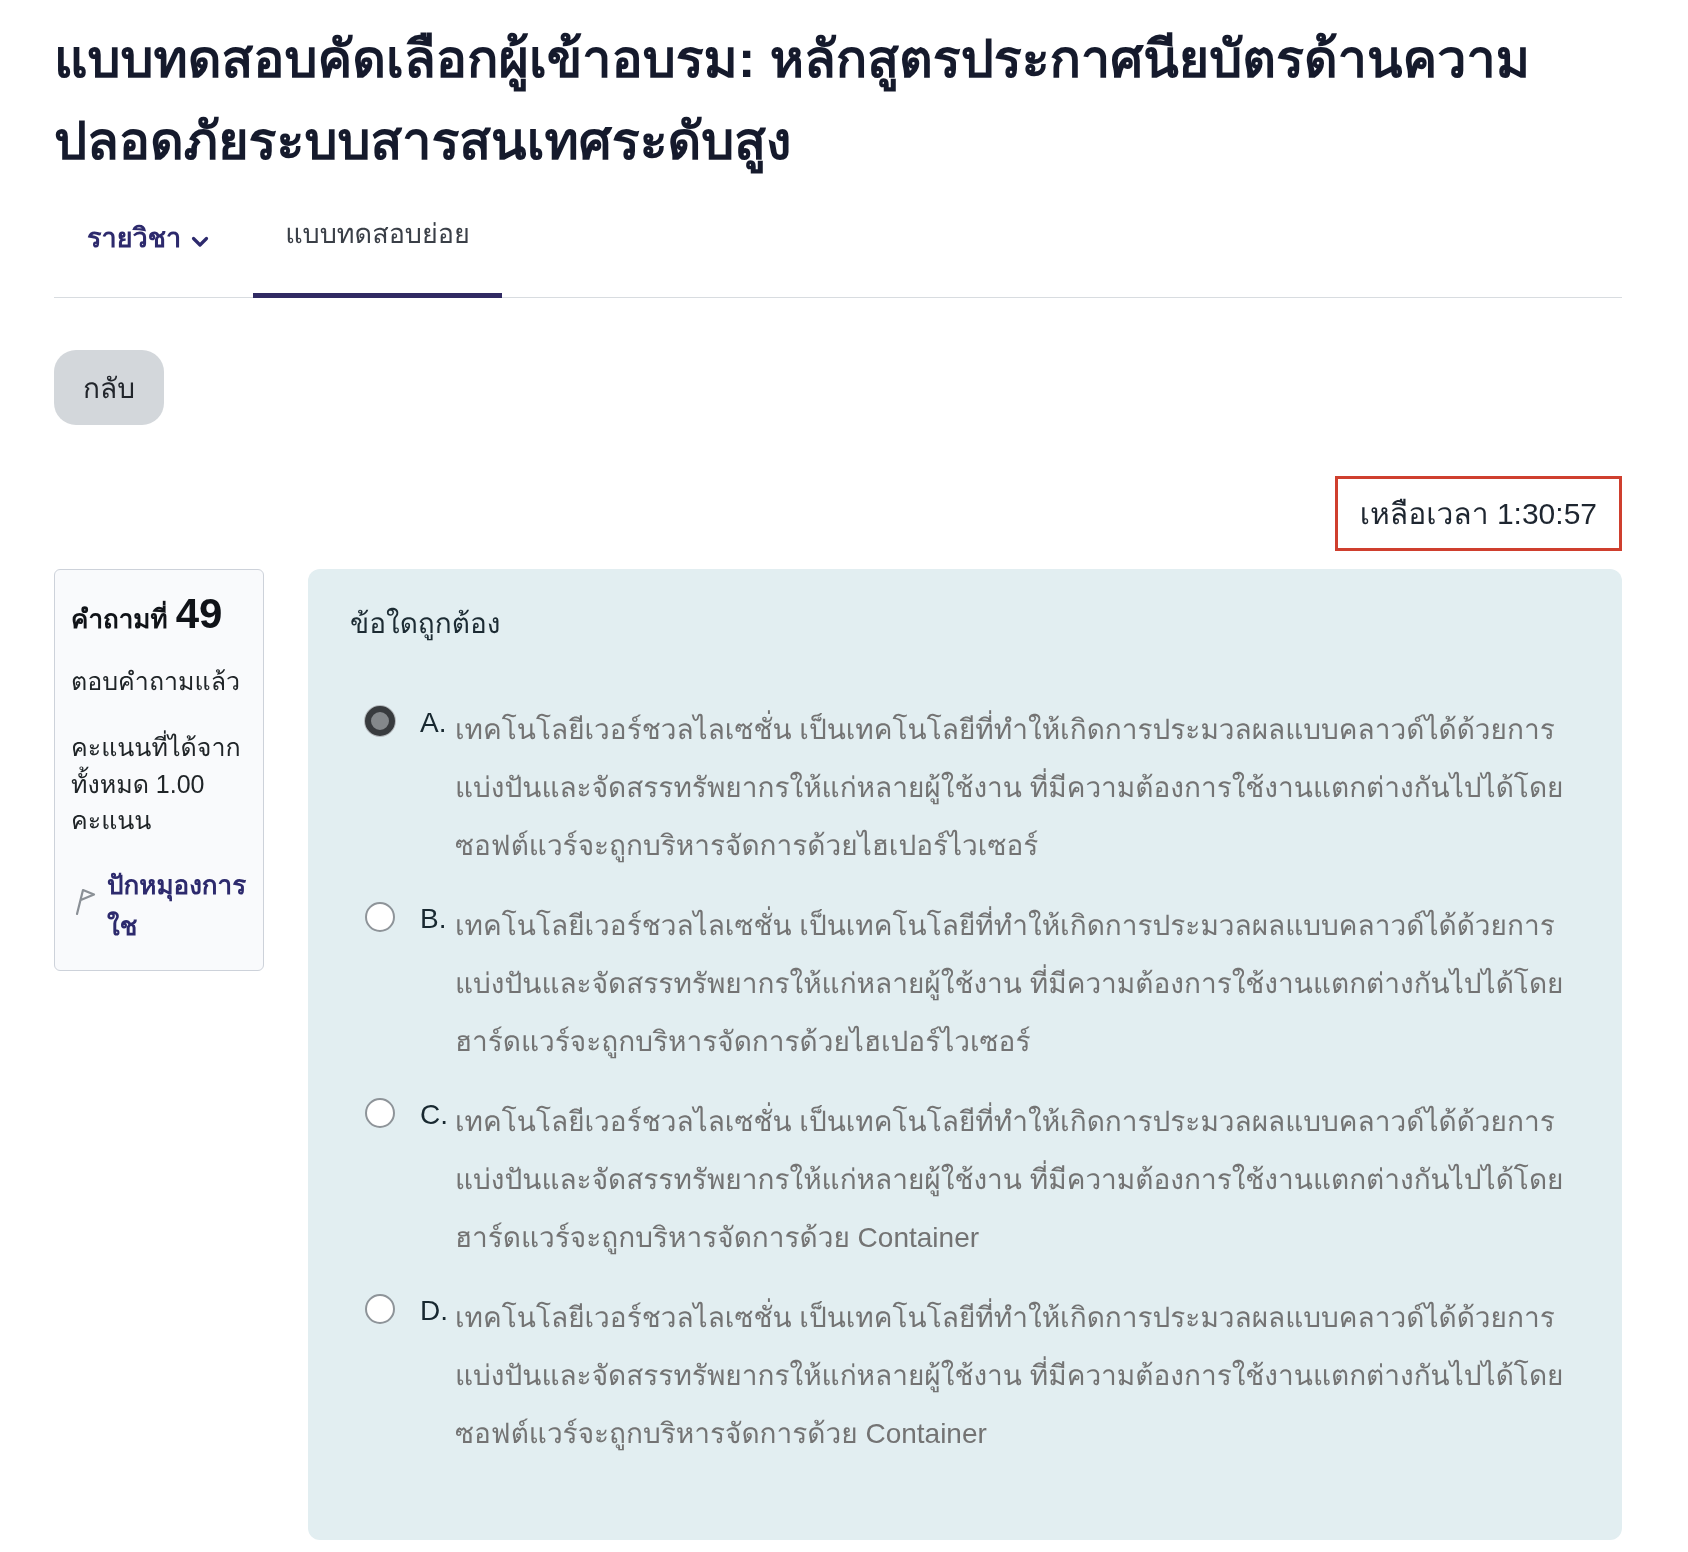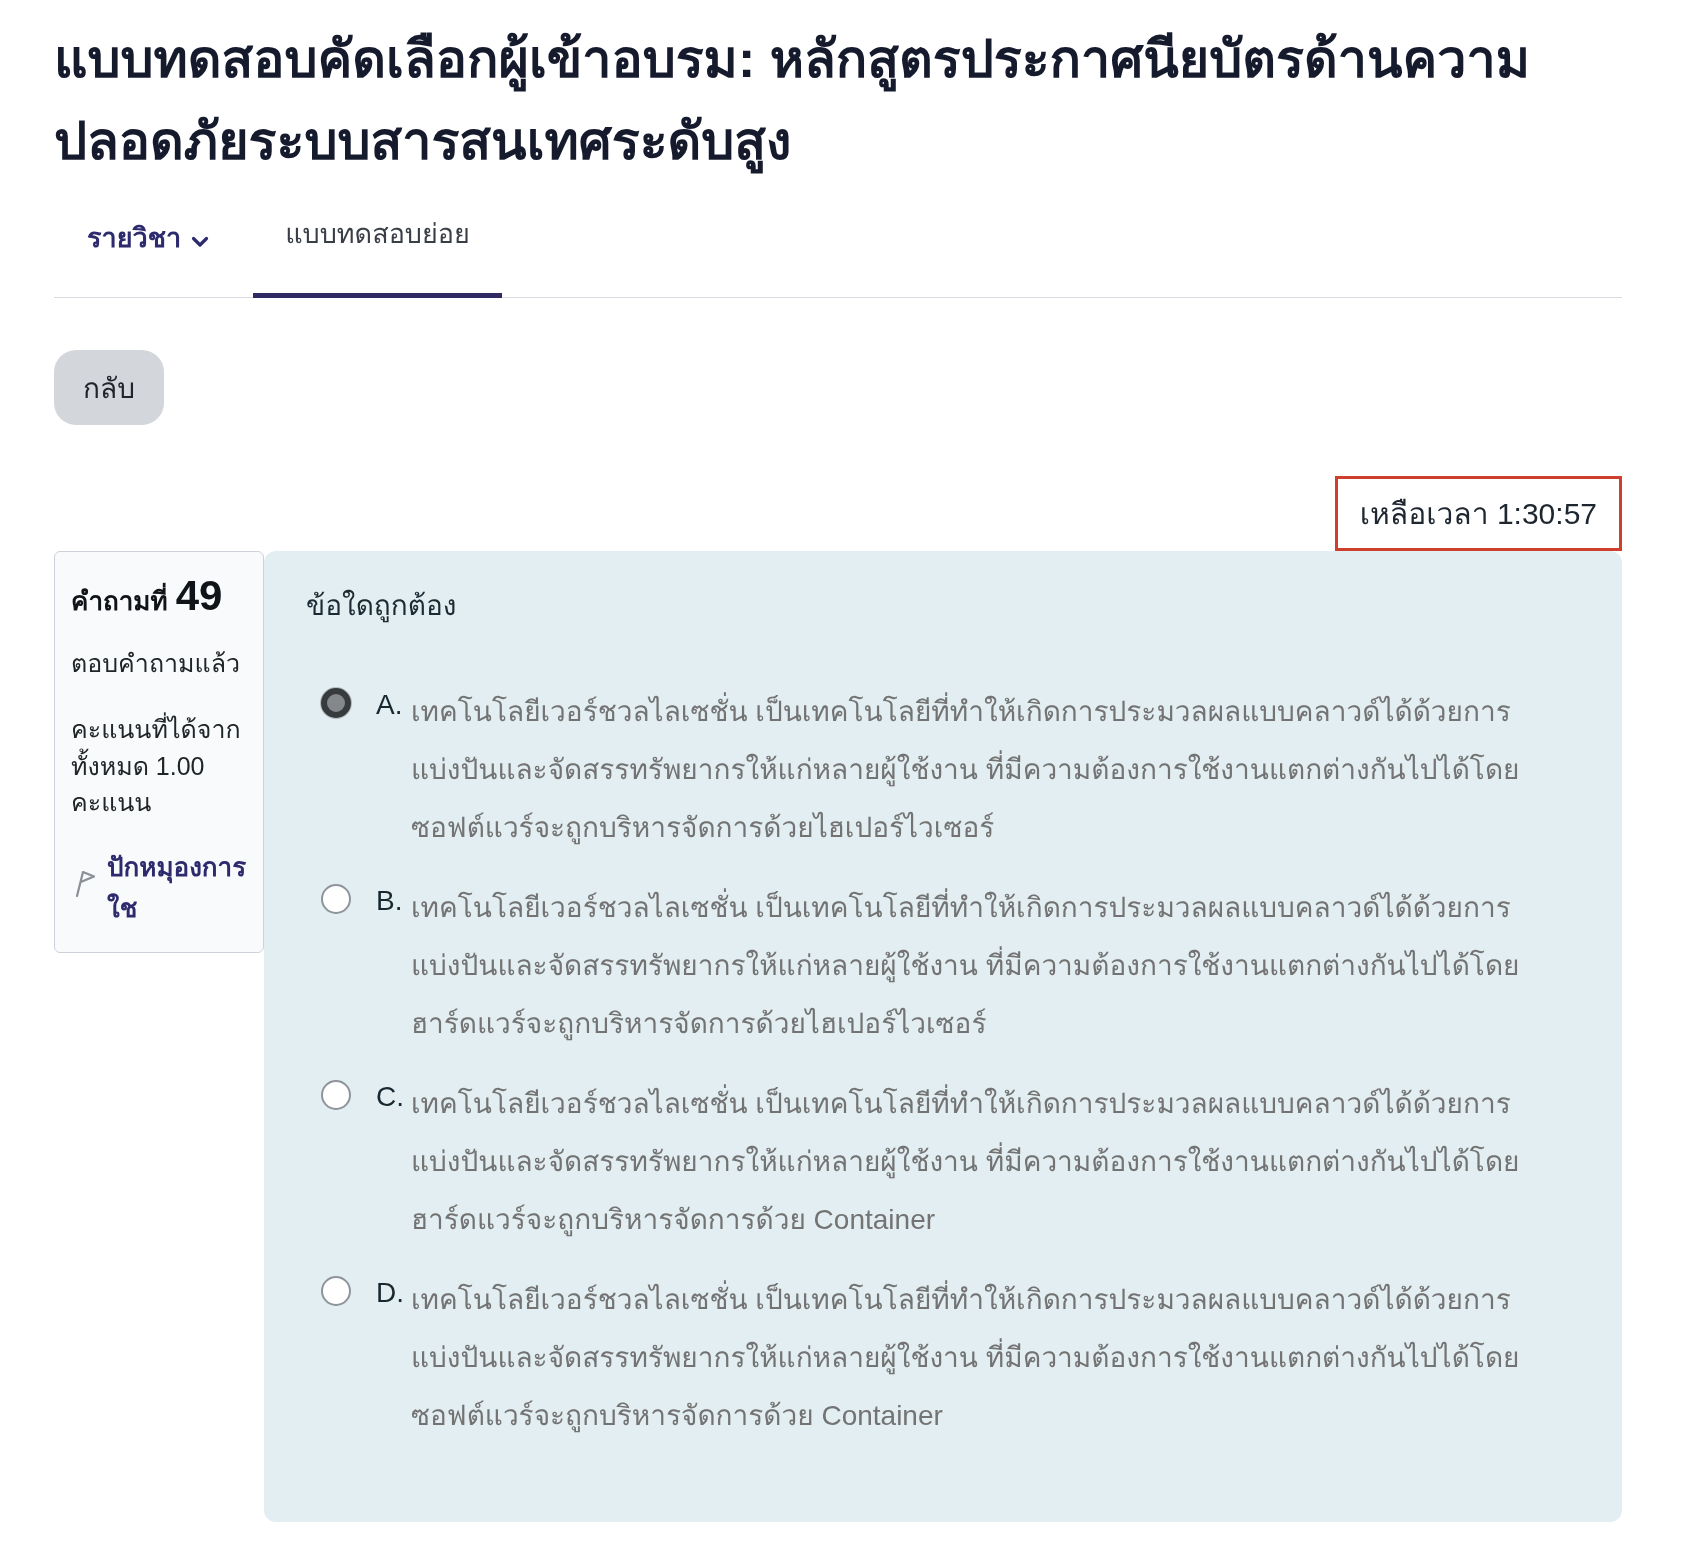--- a/index.html
+++ b/index.html
@@ -87,21 +87,23 @@
   }
   .timer-box{
     border:3px solid var(--timer-border);
     padding:11px 22px;
     font-size:30px;
     color:#1e2630;
     background:#ffffff;
   }
   
   .main{
-    display:flex;
+    margin-top:18px;
+    display:flex;
+    gap:44px;
     align-items:flex-start;
   }
   .qinfo{
     width:210px;
     flex:0 0 210px;
     background:#f9fafc;
     border:1px solid #cdd2da;
     border-radius:6px;
     padding:20px 16px 24px 16px;
     color:#202528;

